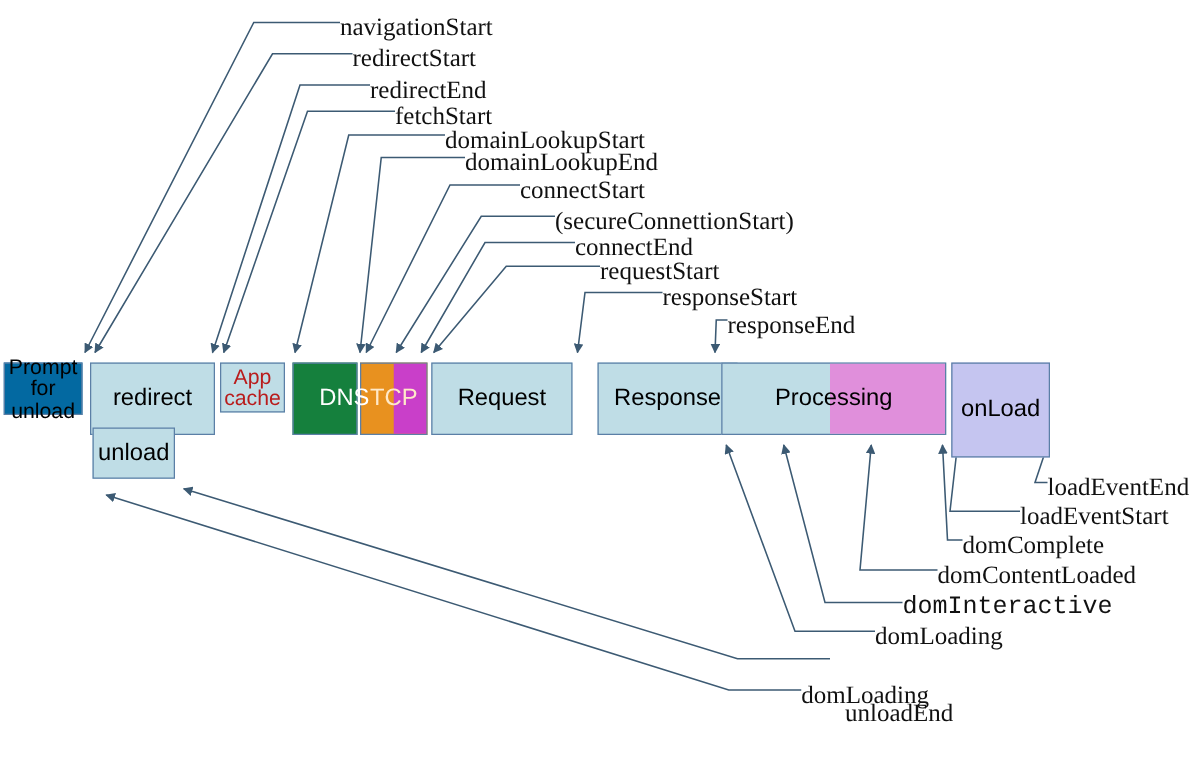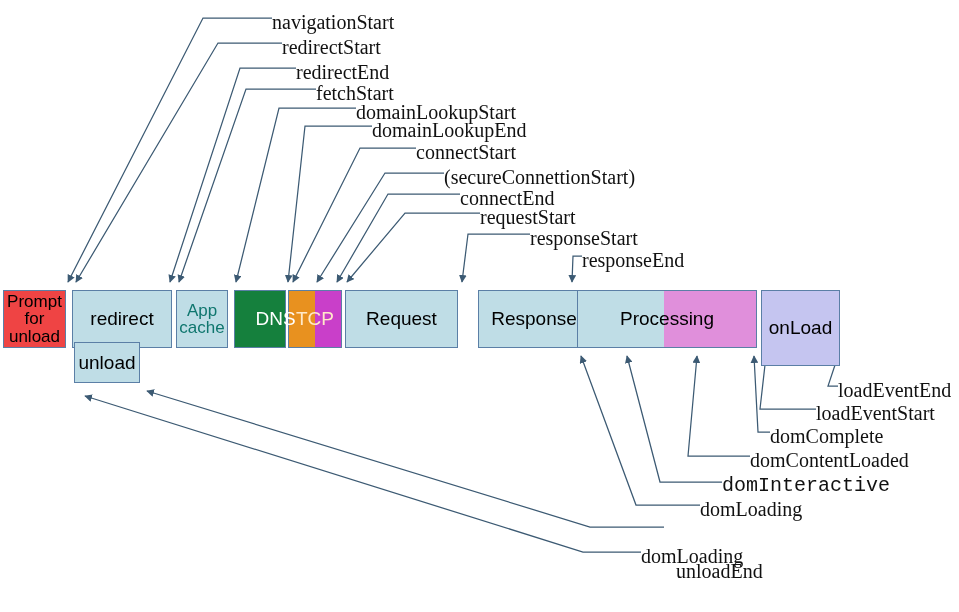--- a/index.html
+++ b/index.html
@@ -49,30 +49,30 @@
         <path d="M 770 432 L 758 432 L 754 356" marker-end="url(#ah)"></path>
         <path d="M 750 456 L 688 456 L 697 356" marker-end="url(#ah)"></path>
         <path d="M 722 482 L 660 482 L 627 356" marker-end="url(#ah)"></path>
         <path d="M 700 505 L 636 505 L 581 356" marker-end="url(#ah)"></path>
         <path d="M 664 527 L 590 527 L 147 391" marker-end="url(#ah)"></path>
         <path d="M 641 552 L 583 552 L 85 396" marker-end="url(#ah)"></path>
       </g>
   </svg>
 
   <div id="phase-layer">
-      <div class="phase small" style="left: 3px; top: 290px; width: 63px; height: 58px; background: #ef4444; color: rgb(0, 0, 0);">
+      <div class="phase small" style="left: 3px; top: 290px; width: 63px; height: 42px; background: #0369a1; color: rgb(0, 0, 0);">
         <span class="tx">Prompt<br>for<br>unload</span>
       </div>
       <div class="phase" style="left: 72px; top: 290px; width: 100px; height: 58px; background: rgb(191, 221, 230); color: rgb(0, 0, 0);">
         <span class="tx">redirect</span>
       </div>
       <div class="phase" style="left: 74px; top: 342px; width: 66px; height: 41px; background: rgb(191, 221, 230); color: rgb(0, 0, 0);">
         <span class="tx">unload</span>
       </div>
-      <div class="phase small" style="left: 176px; top: 290px; width: 52px; height: 58px; background: rgb(191, 221, 230); color: #0f766e;">
+      <div class="phase small" style="left: 176px; top: 290px; width: 52px; height: 40px; background: rgb(191, 221, 230); color: #b91c1c;">
         <span class="tx">App<br>cache</span>
       </div>
       <div class="phase" style="left: 234px; top: 290px; width: 52px; height: 58px; background: #15803d; color: rgb(255, 255, 255); padding-left: 31px;">
         <span class="tx">DNS</span>
       </div>
       <div class="phase" style="left: 288px; top: 290px; width: 54px; height: 58px; background: rgb(232, 145, 31); color: rgb(255, 233, 201);">
         <span class="split" style="left: 50%; right: 0px; background: rgb(201, 63, 201);"></span>
         <span class="tx">TCP</span>
       </div>
       <div class="phase" style="left: 345px; top: 290px; width: 113px; height: 58px; background: rgb(191, 221, 230); color: rgb(0, 0, 0);">

